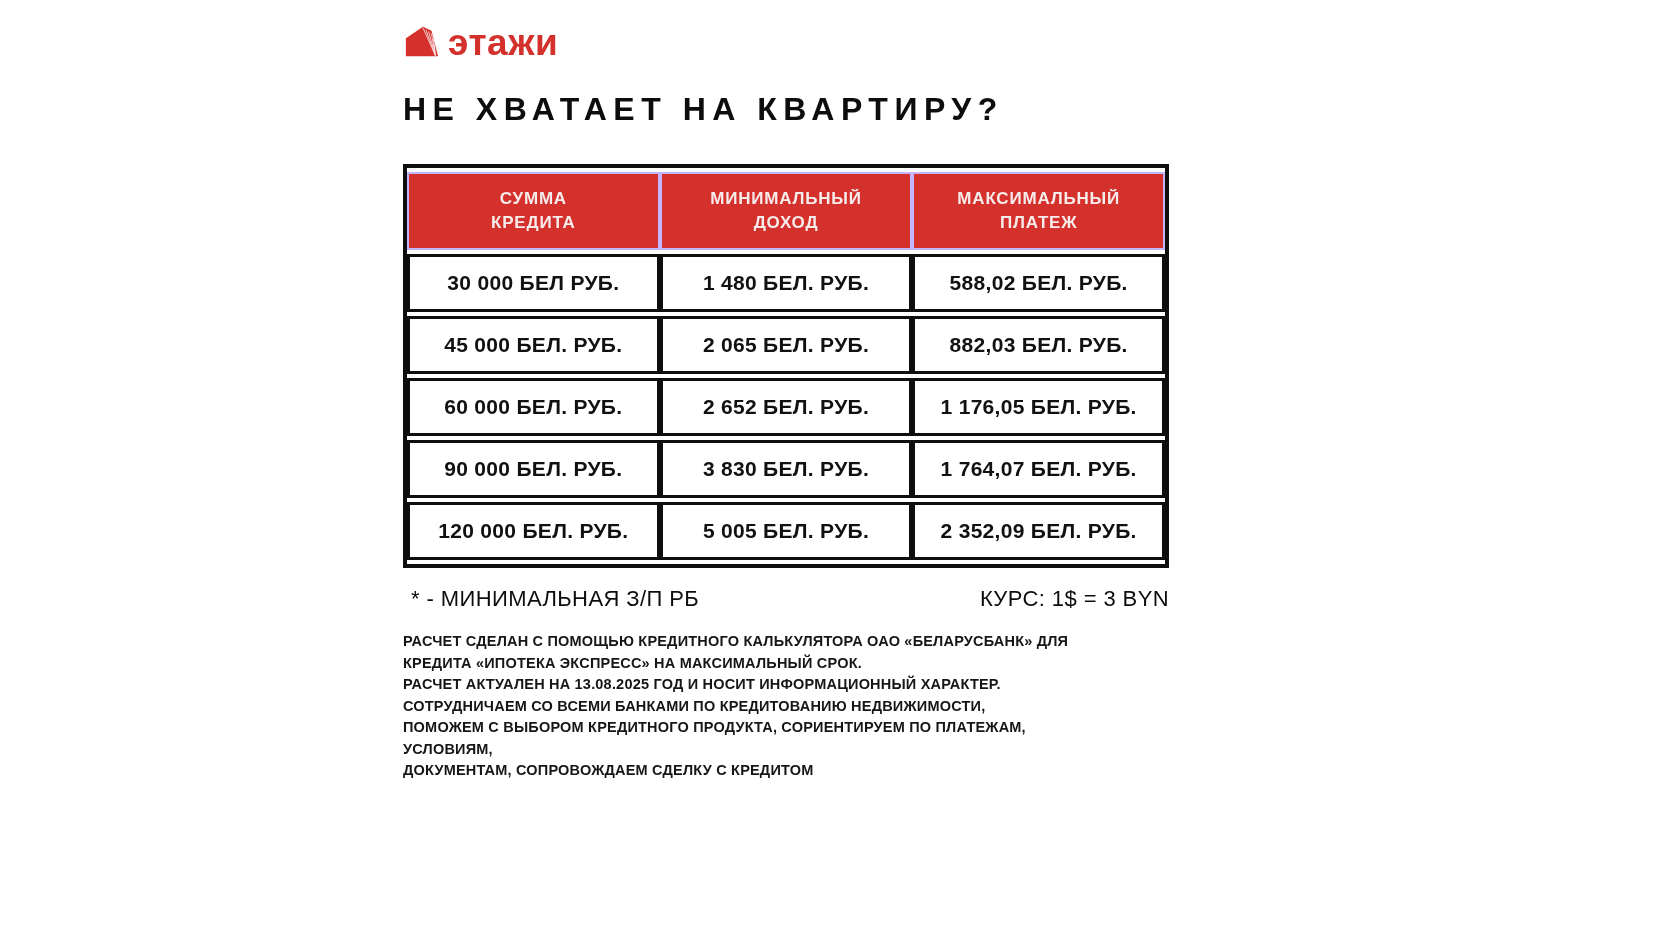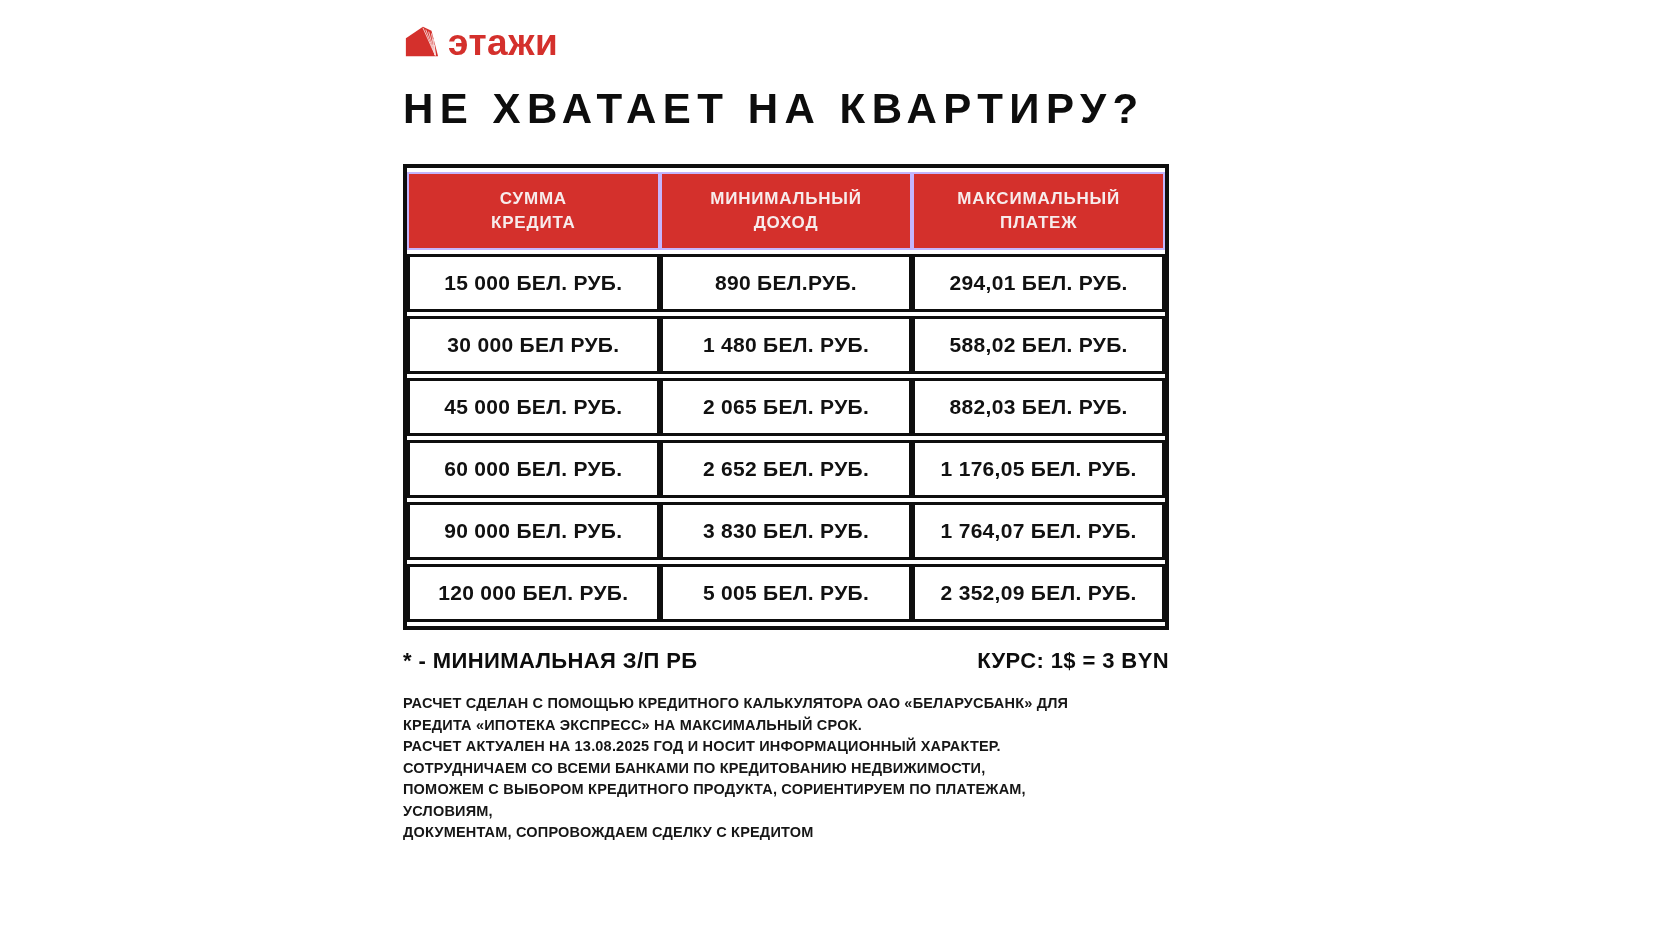--- a/index.html
+++ b/index.html
@@ -33,21 +33,21 @@
     font-size: 37px;
     font-weight: bold;
     color: #d4302c;
     letter-spacing: 0.5px;
     line-height: 1;
     transform: scaleY(1.02);
   }
   
   .title {
     margin-top: 24px;
-    font-size: 42px;
+    font-size: 32px;
     font-weight: bold;
     letter-spacing: 6.5px;
     color: #0d0d0d;
     line-height: 46px;
     white-space: nowrap;
   }
   
   .credit-table {
     margin-top: 32px;
     width: 100%;
@@ -80,23 +80,24 @@
     color: #111111;
     background: #ffffff;
   }
   
   .footnote {
     margin-top: 18px;
     display: flex;
     justify-content: space-between;
     align-items: baseline;
     font-size: 22px;
-    font-weight: bold;
+    font-weight: normal;
     letter-spacing: 0.4px;
     color: #0d0d0d;
+    margin-left: 8px;
   }
   
   .disclaimer {
     margin-top: 19px;
     font-size: 14.5px;
     font-weight: bold;
     letter-spacing: 0.2px;
     line-height: 21.5px;
     color: #161616;
   }
@@ -136,25 +137,20 @@
             <div>ДОХОД</div>
           </th>
           <th>
             <div>МАКСИМАЛЬНЫЙ</div>
             <div>ПЛАТЕЖ</div>
           </th>
         </tr>
       </thead>
       <tbody>
         <tr>
-          <td>15 000 БЕЛ. РУБ.</td>
-          <td>890 БЕЛ.РУБ.</td>
-          <td>294,01 БЕЛ. РУБ.</td>
-        </tr>
-        <tr>
           <td>30 000 БЕЛ РУБ.</td>
           <td>1 480 БЕЛ. РУБ.</td>
           <td>588,02 БЕЛ. РУБ.</td>
         </tr>
         <tr>
           <td>45 000 БЕЛ. РУБ.</td>
           <td>2 065 БЕЛ. РУБ.</td>
           <td>882,03 БЕЛ. РУБ.</td>
         </tr>
         <tr>

